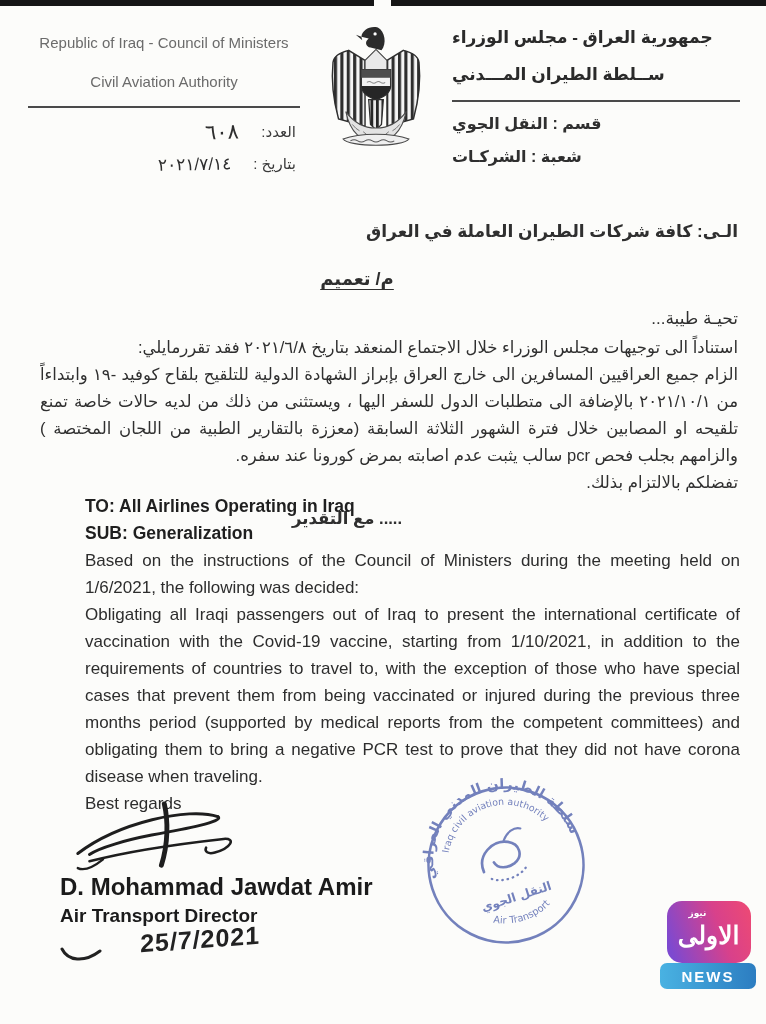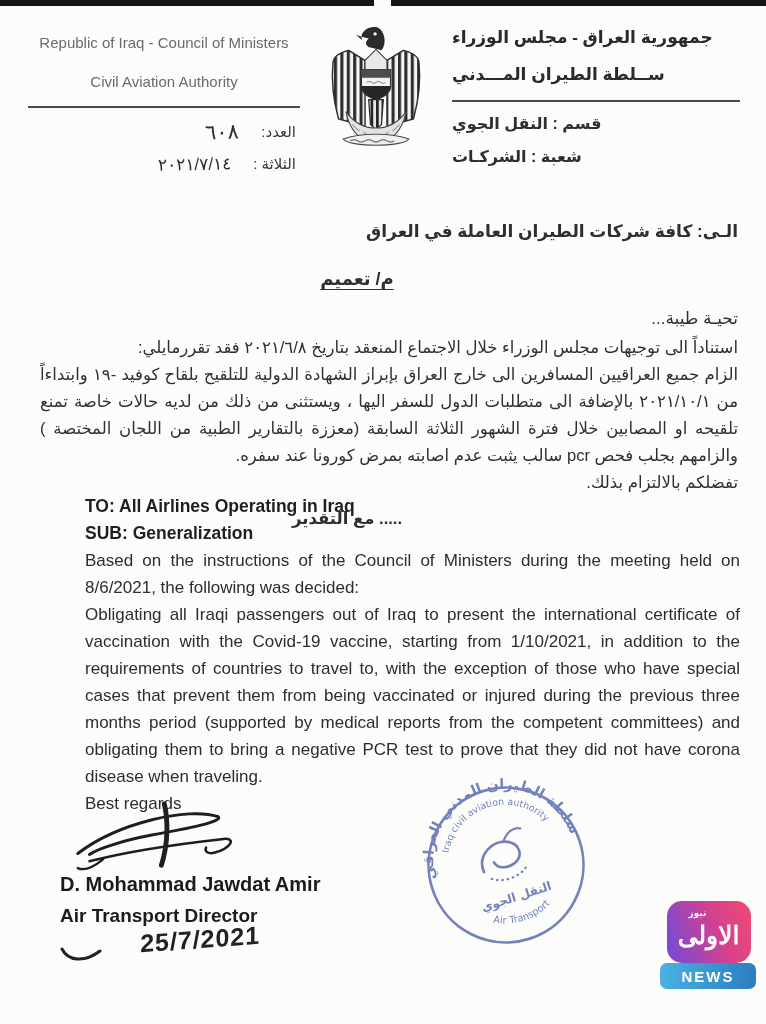--- a/index.html
+++ b/index.html
@@ -39,21 +39,21 @@
   .ar-close { width:max-content; margin:13px auto 0 auto; transform:translateX(-42px); font-size:16.5px; font-weight:bold; }
 
   
   .en-body { position:absolute; top:493px; left:85px; width:655px; color:#2d2d2d; font-size:17px; line-height:27px; }
   .en-body .b { font-weight:bold; font-size:17.5px; color:#1f1f1f; }
   .en-body p.j { text-align:justify; }
 
   
   .sig { position:absolute; top:797px; left:58px; width:340px; }
   .sig svg.scribble { position:absolute; top:0; left:12px; }
-  .sig .name { position:absolute; top:76px; left:2px; font-size:20px; font-weight:bold; color:#1b1b1b; white-space:nowrap; }
+  .sig .name { position:absolute; top:76px; left:2px; font-size:24px; font-weight:bold; color:#1b1b1b; white-space:nowrap; }
   .sig .title { position:absolute; top:108px; left:2px; font-size:19px; font-weight:bold; color:#1b1b1b; white-space:nowrap; }
   .sig .daterow2 { position:absolute; top:128px; left:0; display:flex; align-items:flex-start; }
   .sig .hand-sigdate { margin-left:38px; font-size:25px; font-weight:bold; color:#222; transform:rotate(-4deg) skewX(-4deg); letter-spacing:1px; }
   .sig svg.flourish { margin-top:16px; }
 
   
   .stamp { position:absolute; left:417px; top:776px; opacity:0.85; }
 
   
   .newslogo { position:absolute; left:660px; top:901px; width:97px; text-align:right; }
@@ -81,21 +81,21 @@
   <div class="header">
     <div class="hcol-left">
       <div class="eng first">Republic of Iraq - Council of Ministers</div>
       <div class="eng">Civil Aviation Authority</div>
       <div class="hrule"></div>
       <div class="numrow">
         <span class="lbl">العدد:</span>
         <span class="hand-num">٦٠٨</span>
       </div>
       <div class="numrow daterow">
-        <span class="lbl">الثلاثة :</span>
+        <span class="lbl">بتاريخ :</span>
         <span class="hand-date">٢٠٢١/٧/١٤</span>
       </div>
     </div>
 
     <div class="hcol-center">
 
       <svg width="114" height="128" viewBox="0 0 120 140" style="margin-top:-6px">
         <defs>
           <pattern id="wstripe" width="7" height="8" patternUnits="userSpaceOnUse">
             <rect width="7" height="8" fill="#f5f5f5"></rect>
@@ -148,21 +148,21 @@
       <p class="noj">استناداً الى توجيهات مجلس الوزراء خلال الاجتماع المنعقد بتاريخ ٢٠٢١/٦/٨ فقد تقررمايلي:</p>
       <p>الزام جميع العراقيين المسافرين الى خارج العراق بإبراز الشهادة الدولية للتلقيح بلقاح كوفيد -١٩ وابتداءاً من ٢٠٢١/١٠/١ بالإضافة الى متطلبات الدول للسفر اليها ، ويستثنى من ذلك من لديه حالات خاصة تمنع تلقيحه او المصابين خلال فترة الشهور الثلاثة السابقة (معززة بالتقارير الطبية من اللجان المختصة ) والزامهم بجلب فحص pcr سالب يثبت عدم اصابته بمرض كورونا عند سفره.</p>
       <p class="noj">تفضلكم بالالتزام بذلك.</p>
     </div>
     <div class="ar-close">..... مع التقدير</div>
   </div>
 
   <div class="en-body">
     <p class="b">TO: All Airlines Operating in Iraq</p>
     <p class="b">SUB: Generalization</p>
-    <p class="j">Based on the instructions of the Council of Ministers during the meeting held on 8/6/2021, the following was decided:</p>
+    <p class="j">Based on the instructions of the Council of Ministers during the meeting held on 1/6/2021, the following was decided:</p>
     <p class="j">Obligating all Iraqi passengers out of Iraq to present the international certificate of vaccination with the Covid-19 vaccine, starting from 1/10/2021, in addition to the requirements of countries to travel to, with the exception of those who have special cases that prevent them from being vaccinated or injured during the previous three months period (supported by medical reports from the competent committees) and obligating them to bring a negative PCR test to prove  that they did not have corona disease when traveling.</p>
     <p>Best regards</p>
   </div>
 
   <div class="sig">
     <svg class="scribble" width="175" height="78" viewBox="0 0 180 80">
       <g fill="none" stroke="#1e1e1e" stroke-linecap="round">
         <path d="M8 58 C50 26 122 10 152 20" stroke-width="3"></path>
         <path d="M152 20 C160 25 118 33 84 39 C58 44 30 52 20 59" stroke-width="3"></path>
         <path d="M97 7 C101 24 101 48 94 70" stroke-width="5"></path>

